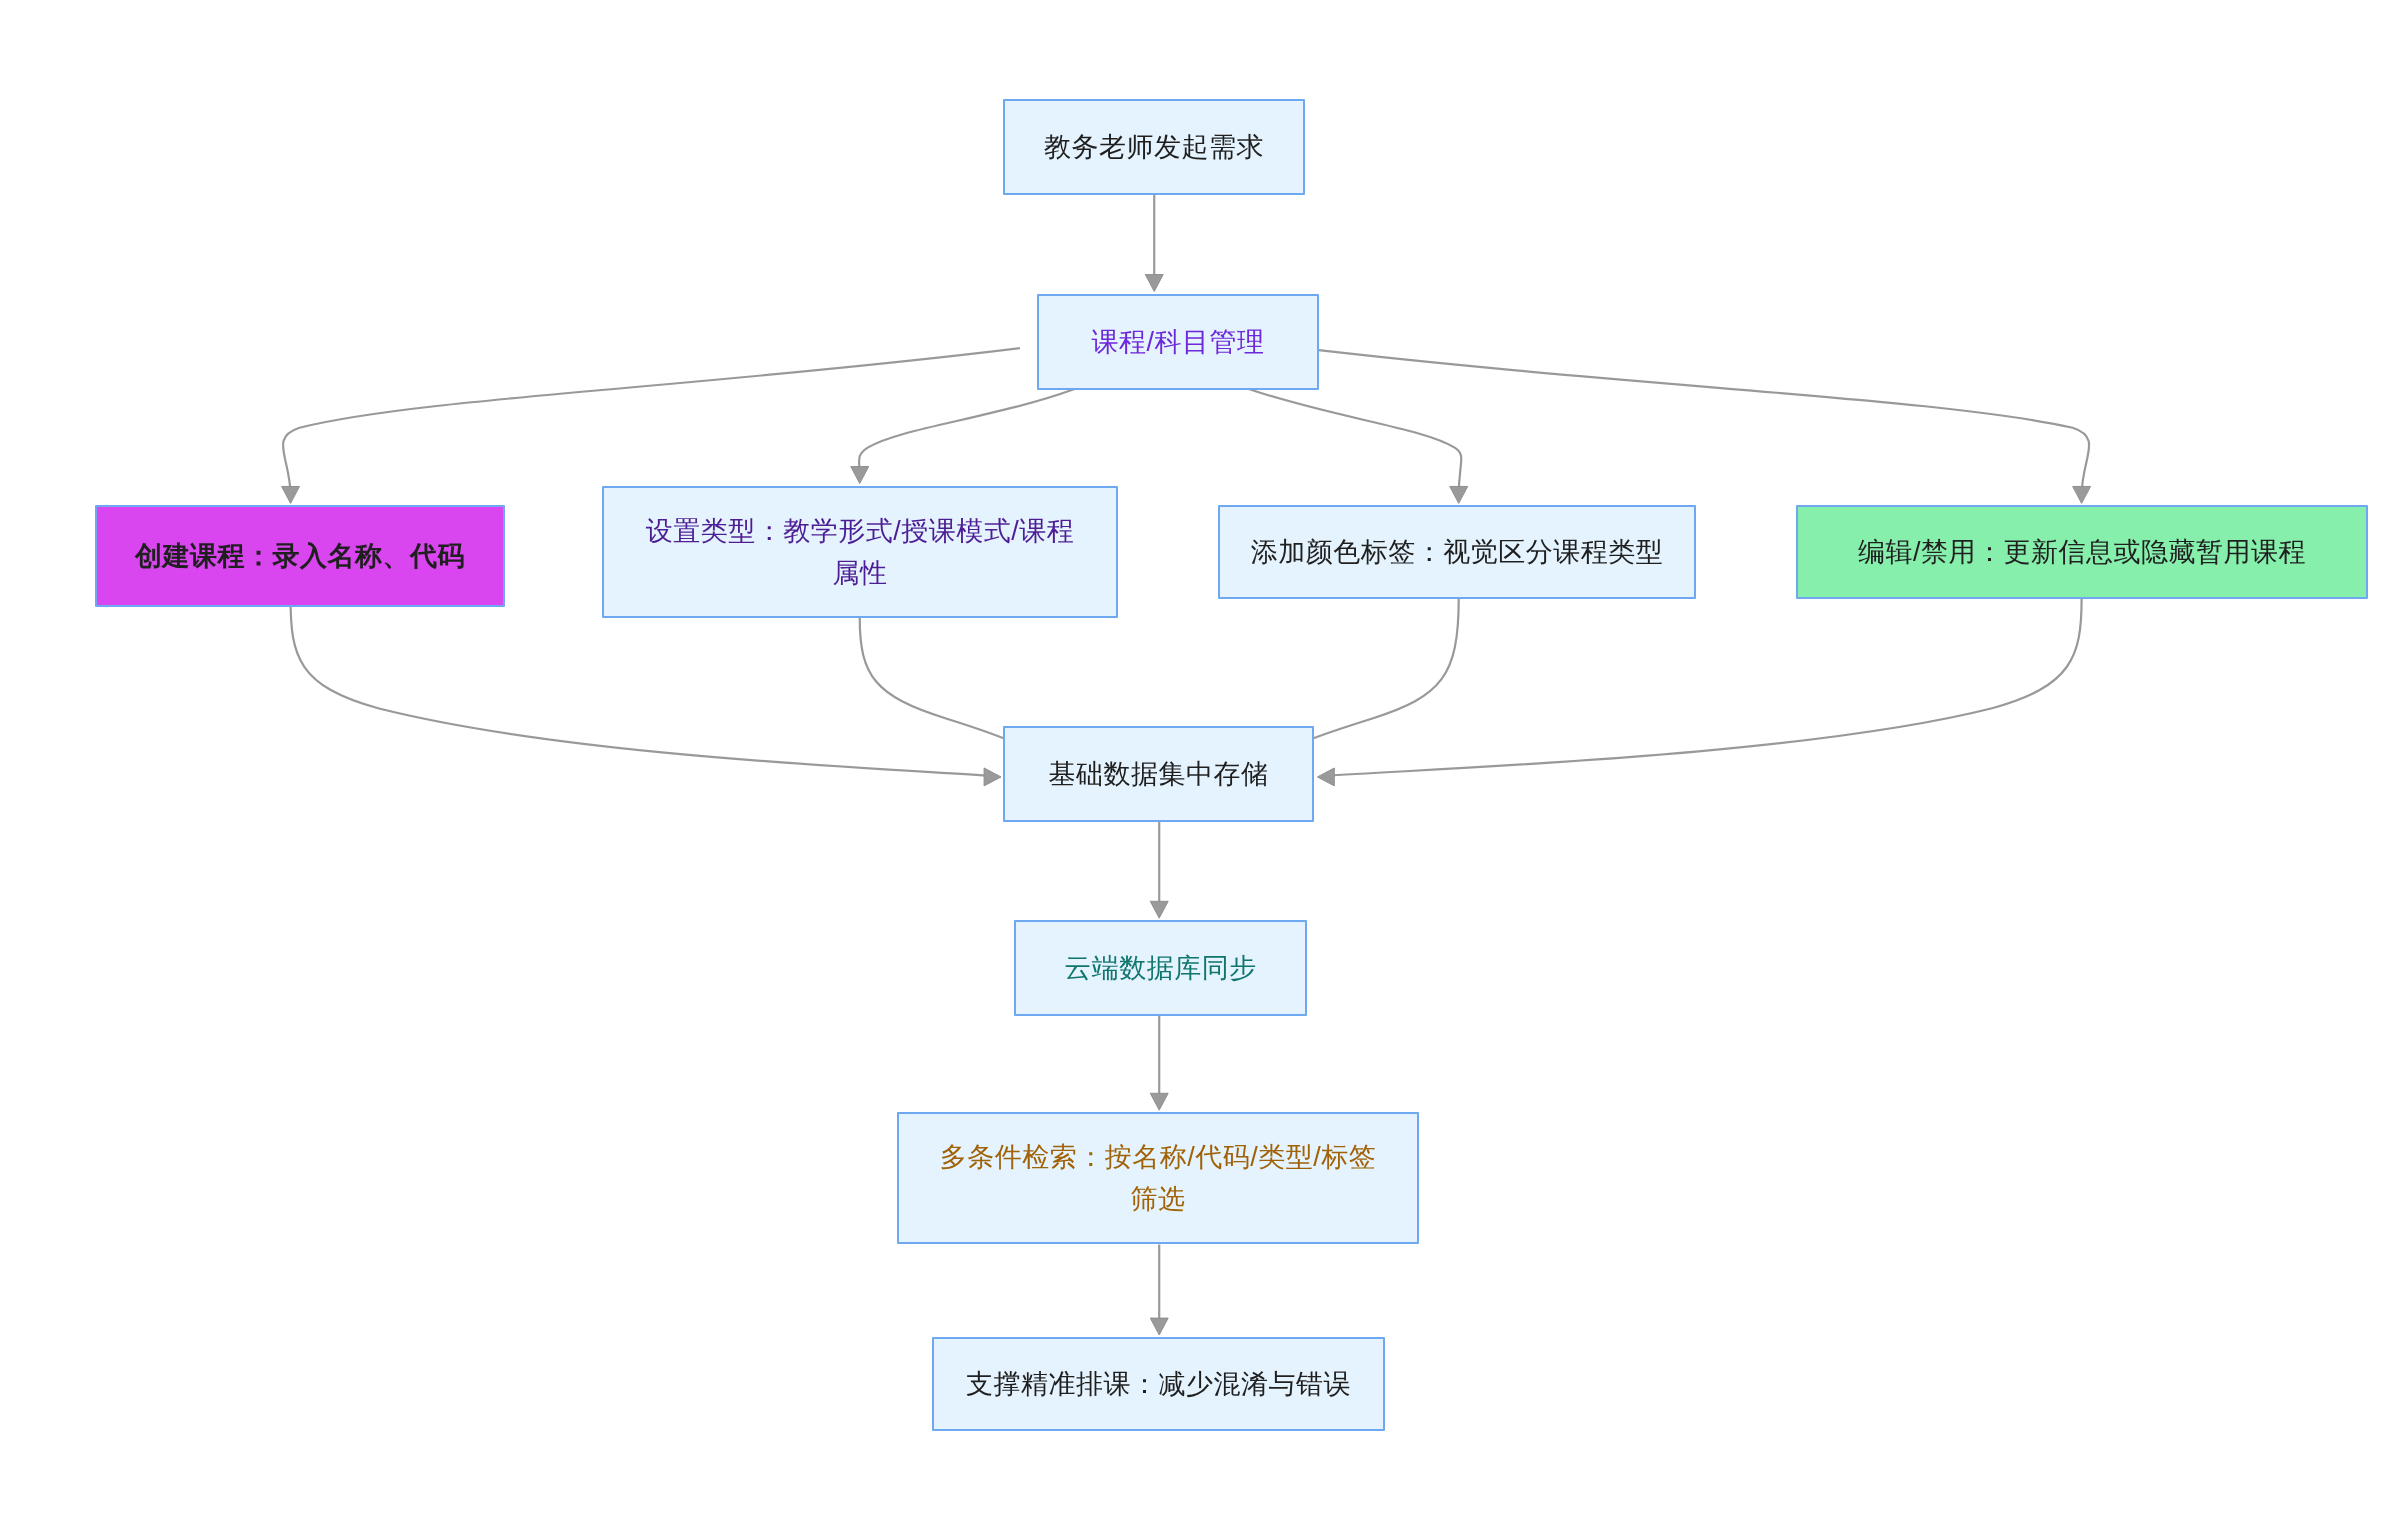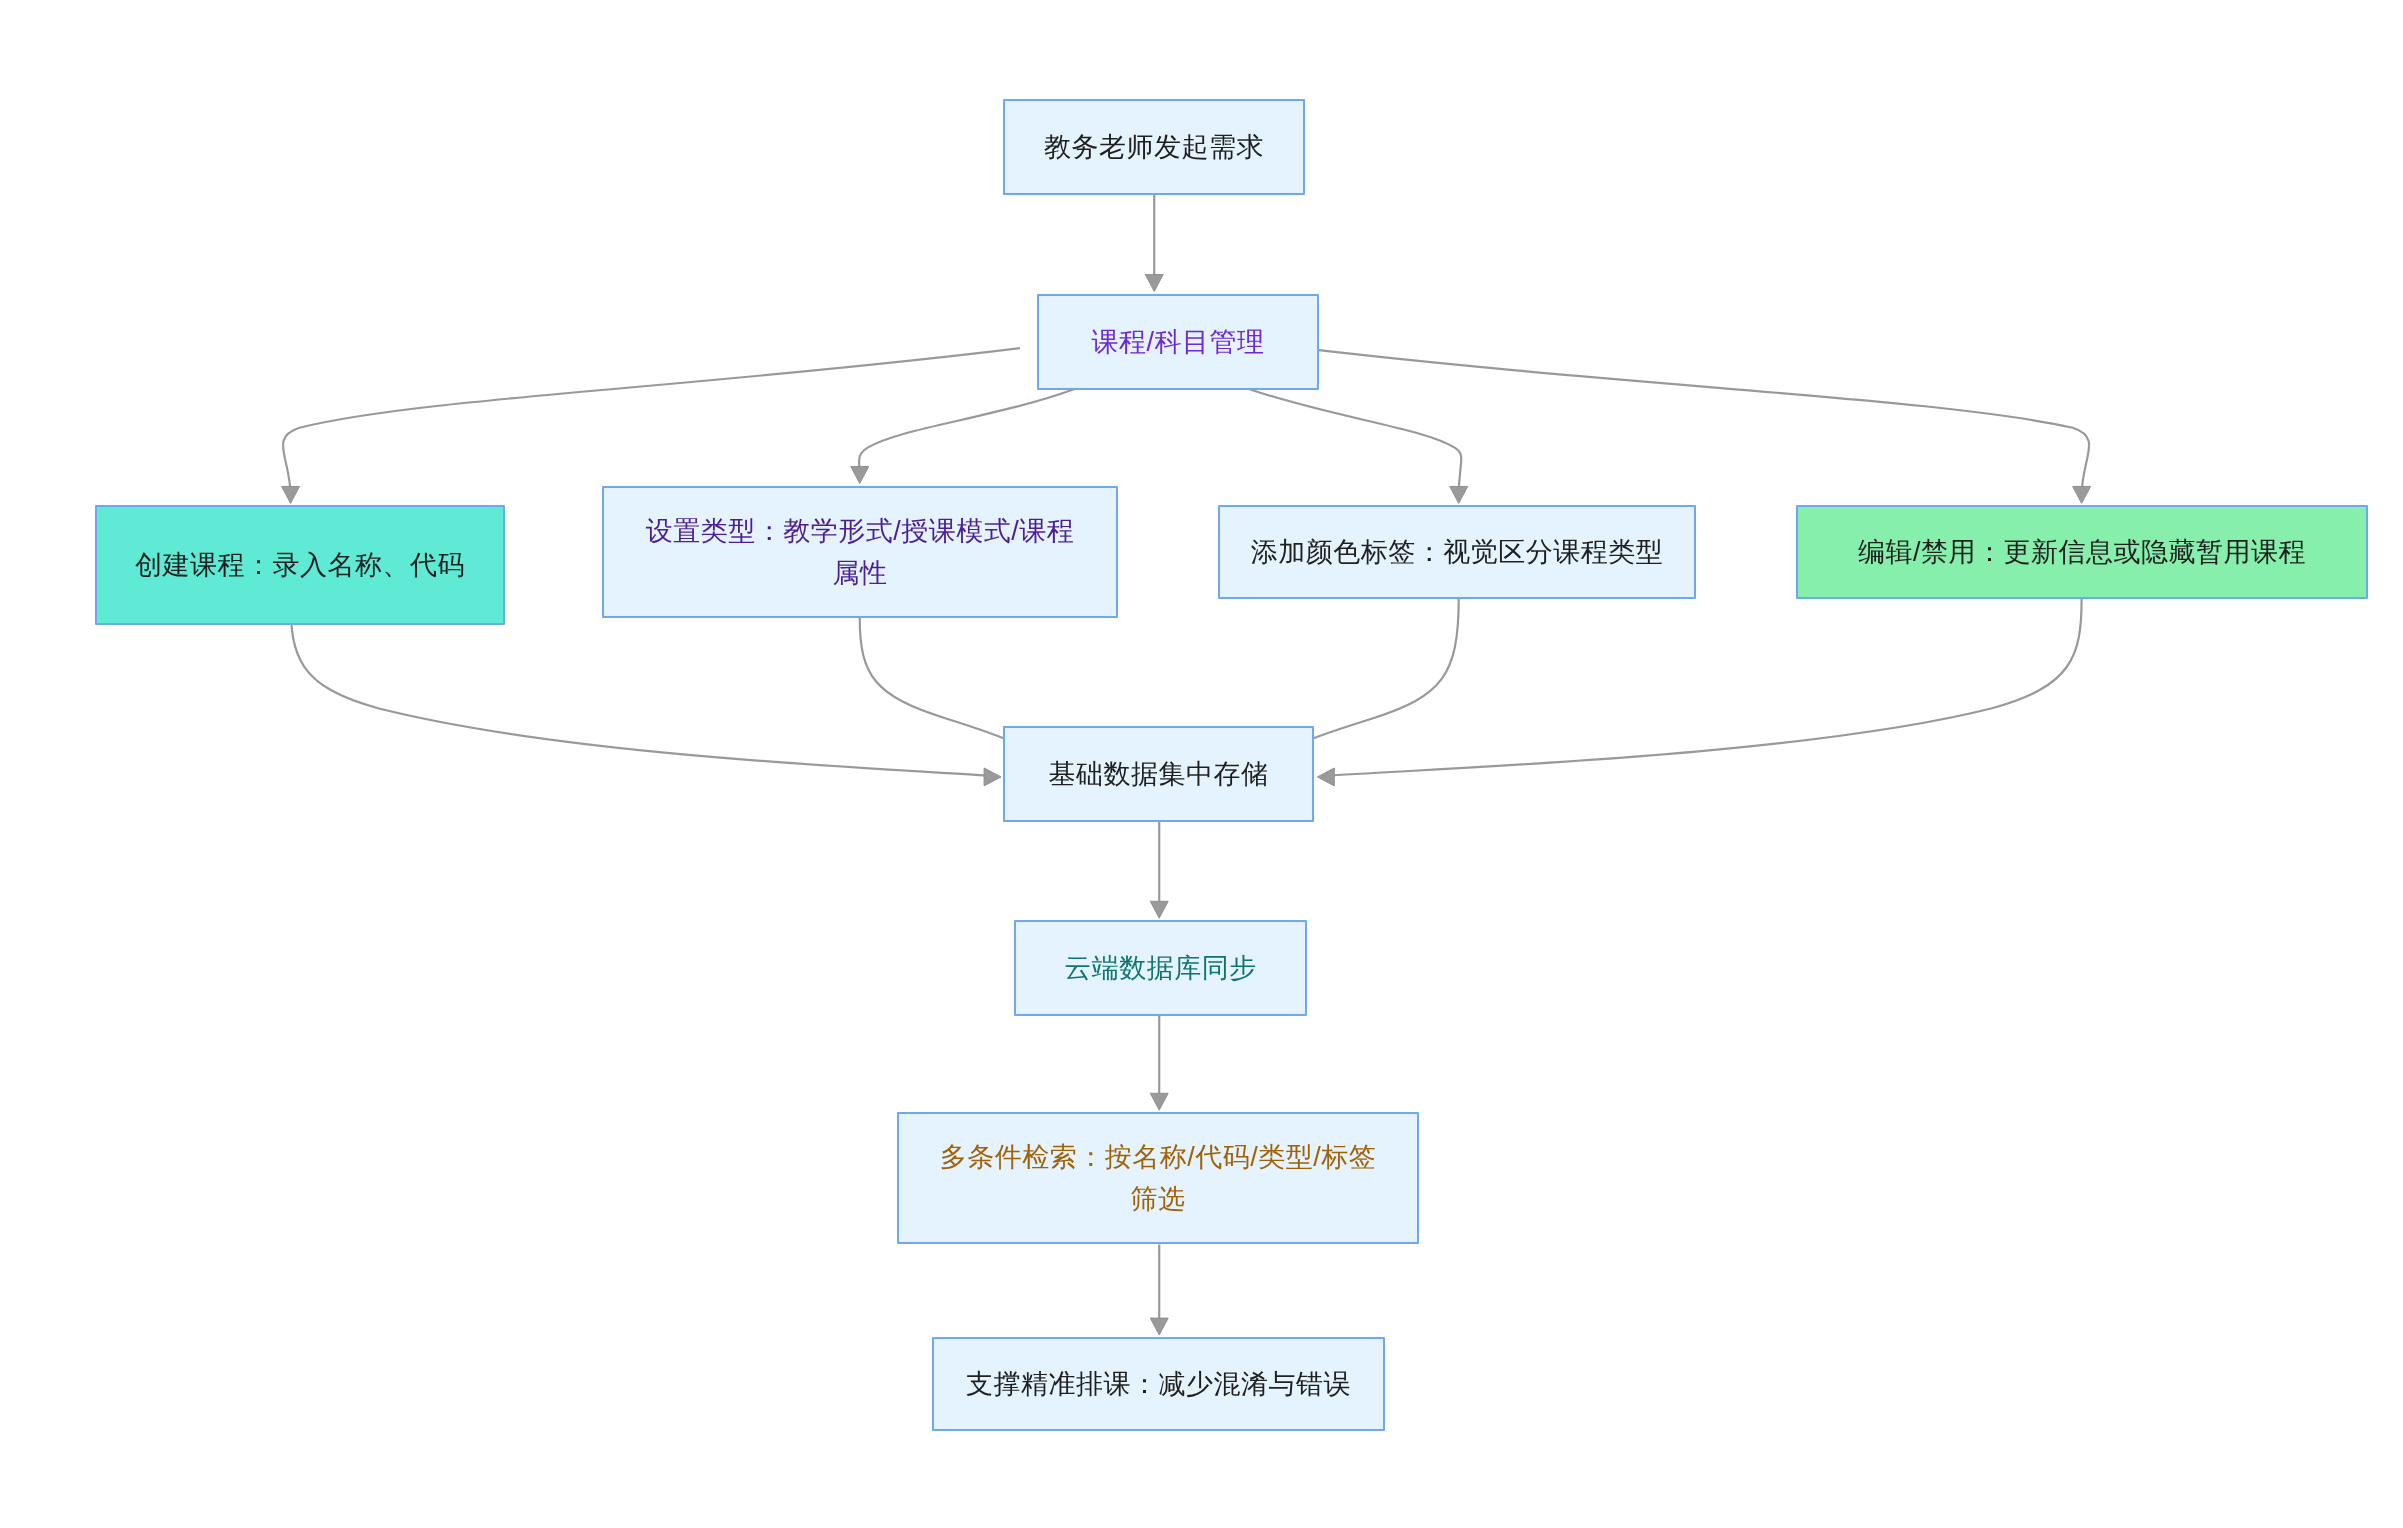--- a/index.html
+++ b/index.html
@@ -94,21 +94,21 @@
       </g>
   </svg>
 
   <div id="nodes-layer">
       <div class="node-box" style="left: 1003px; top: 99px; width: 302px; height: 96px; background: rgb(228, 243, 253); border-color: rgb(110, 168, 240); color: rgb(31, 31, 31);">
         <span class="node-label">教务老师发起需求</span>
       </div>
       <div class="node-box" style="left: 1020px; top: 294px; width: 282px; height: 96px; background: rgb(228, 243, 253); border-color: rgb(110, 168, 240); color: #6d28d9; margin-left: 17px;">
         <span class="node-label">课程/科目管理</span>
       </div>
-      <div class="node-box" style="left: 95px; top: 505px; width: 410px; height: 120px; background: #5eead4; border-color: rgb(110, 168, 240); color: rgb(31, 31, 31);">
+      <div class="node-box" style="left: 95px; top: 505px; width: 410px; height: 102px; background: #d946ef; border-color: rgb(110, 168, 240); color: rgb(31, 31, 31); font-weight: bold;">
         <span class="node-label">创建课程：录入名称、代码</span>
       </div>
       <div class="node-box" style="left: 602px; top: 486px; width: 516px; height: 132px; background: rgb(228, 243, 253); border-color: rgb(110, 168, 240); color: #4c1d95;">
         <span class="node-label">设置类型：教学形式/授课模式/课程
 属性</span>
       </div>
       <div class="node-box" style="left: 1218px; top: 505px; width: 478px; height: 94px; background: rgb(228, 243, 253); border-color: rgb(110, 168, 240); color: rgb(31, 31, 31);">
         <span class="node-label">添加颜色标签：视觉区分课程类型</span>
       </div>
       <div class="node-box" style="left: 1796px; top: 505px; width: 572px; height: 94px; background: #86efac; border-color: rgb(110, 168, 240); color: rgb(31, 31, 31);">

